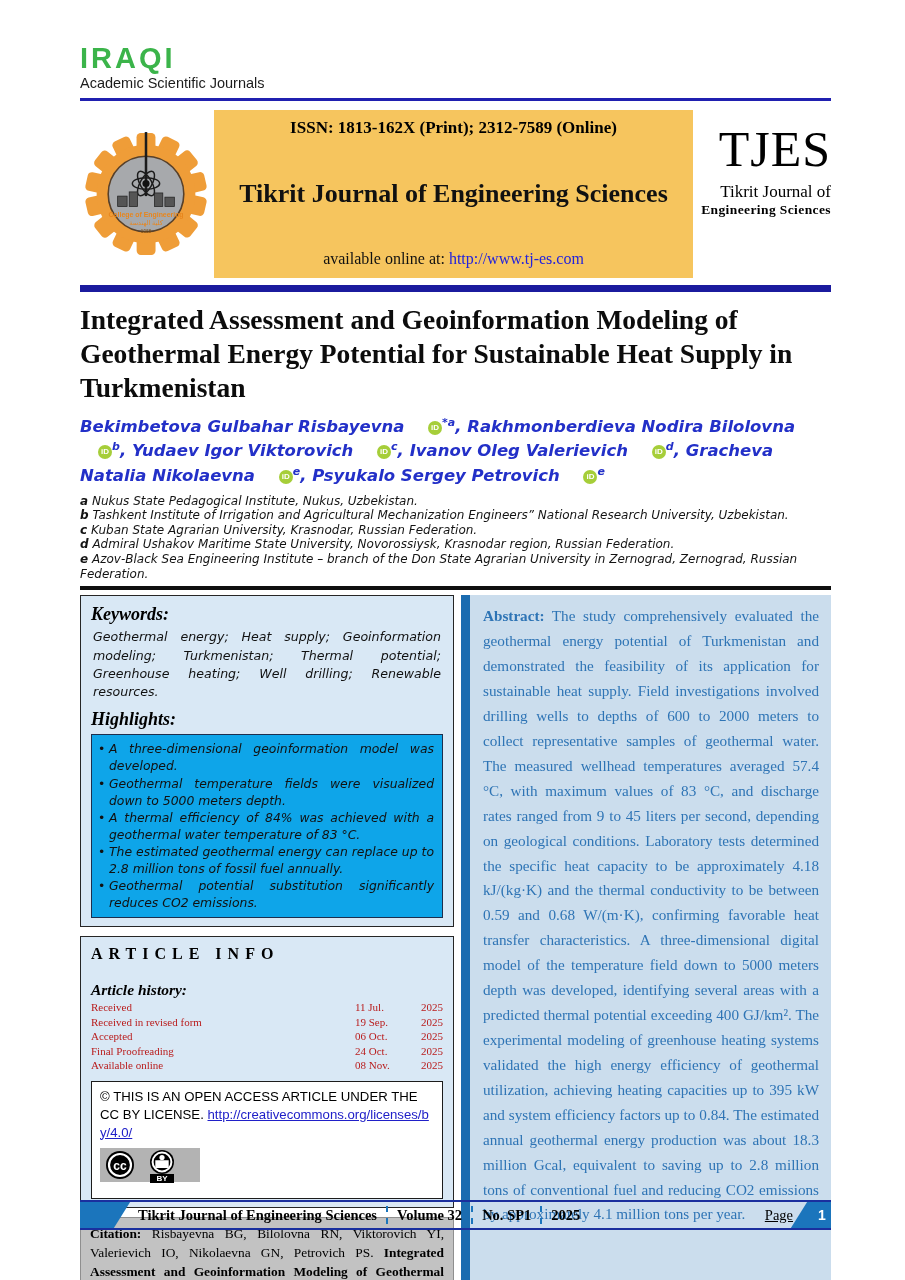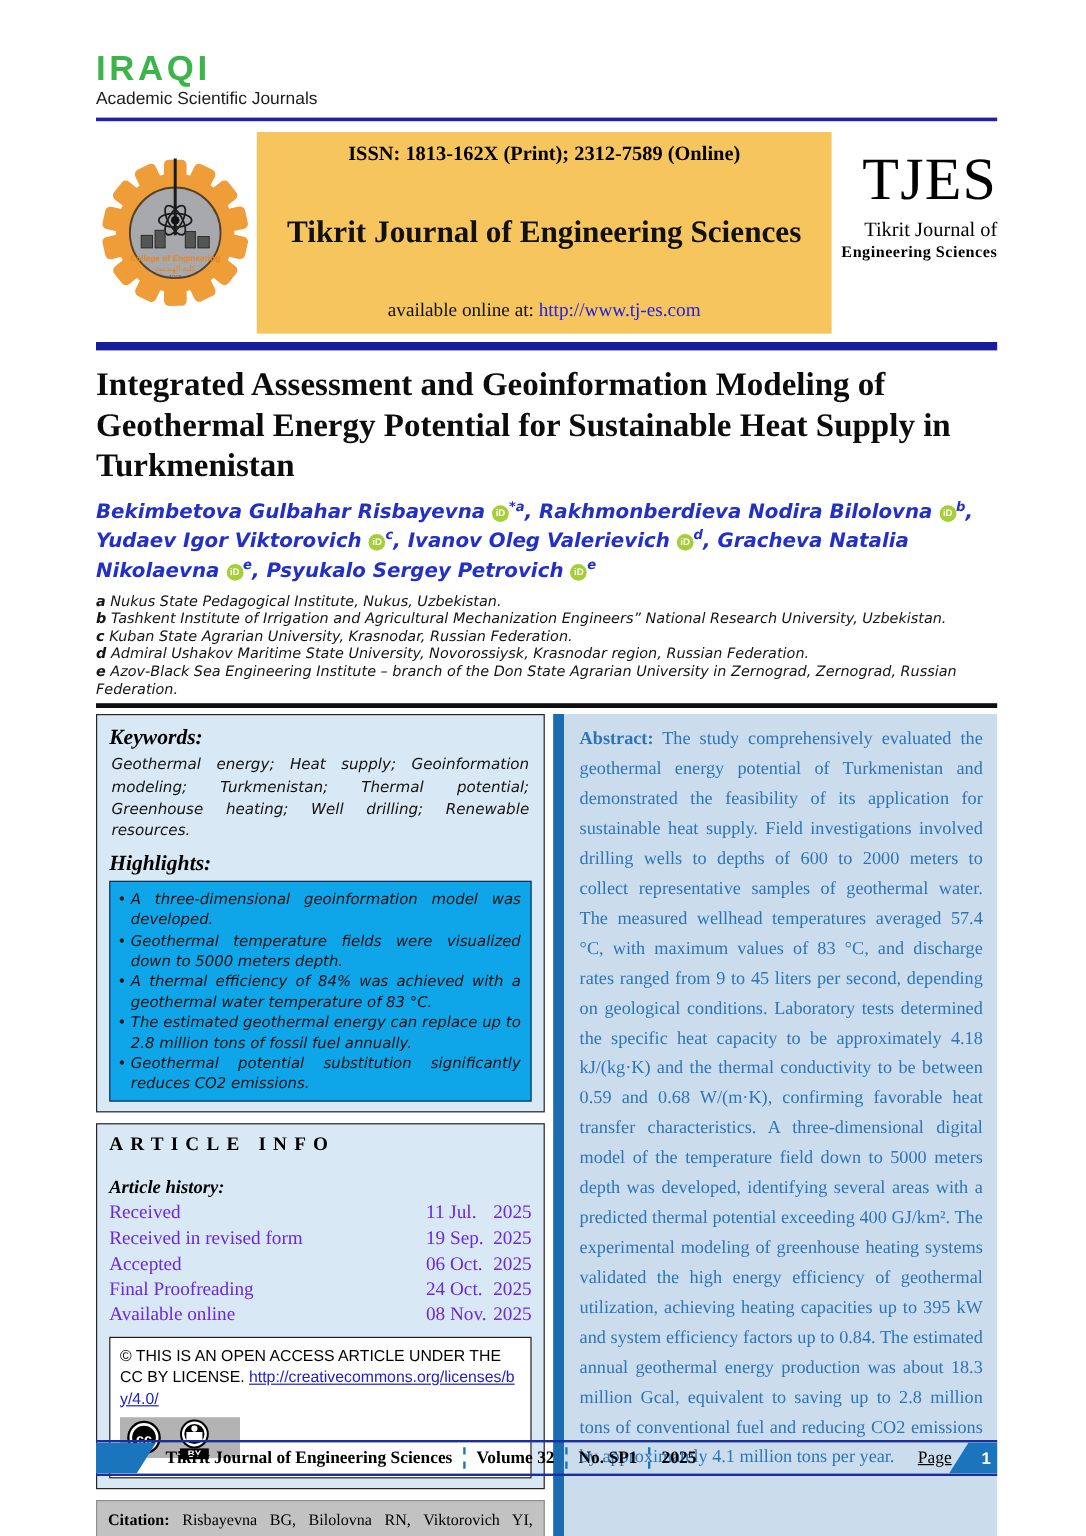--- a/index.html
+++ b/index.html
@@ -36,21 +36,21 @@
   .tjes-sub2 { font-size:13.5px; font-weight:bold; color:#000; letter-spacing:0.4px; }
   .navy-bar { height:7px; background:#1b1b9e; margin-top:7px; }
 
   
   .article-title { margin-top:11px; font-size:27.5px; font-weight:700; color:#0c0c0c; line-height:1.24; }
   .authors { margin-top:9px; font-family:"DejaVu Sans", sans-serif; font-style:italic;
     font-weight:bold; color:#2330c8; font-size:16.5px; line-height:1.45; }
   .authors sup { font-size:11px; }
   .orcid { display:inline-block; width:14px; height:14px; border-radius:50%; background:#a6ce39;
     color:#fff; font-size:8px; font-weight:bold; text-align:center; line-height:14px;
-    font-style:normal; vertical-align:2px; font-family:"Liberation Sans", sans-serif; }
+    font-style:normal; vertical-align:2px; font-family:"Liberation Sans", sans-serif;margin-left:18px; }
   .affils { margin-top:6px; font-family:"DejaVu Sans", sans-serif; font-style:italic;
     color:#141414; font-size:12px; line-height:1.22; }
   .affil b { font-weight:bold; }
   .black-bar { height:4px; background:#0f0f0f; margin-top:5px; }
 
   
   .cols { display:flex; gap:7px; margin-top:5px; align-items:stretch; }
   .col-left { width:374px; display:flex; flex-direction:column; }
   .col-right { flex:1; }
 
@@ -63,21 +63,21 @@
   .hl-box { background:#0ea5e9; border:1.6px solid #1d2f4e; margin-top:4px; padding:5px 8px 6px 6px; }
   .hl-box ul { list-style:none; }
   .hl-box li { font-family:"DejaVu Sans", sans-serif; font-style:italic; font-size:12.4px;
     line-height:1.38; text-align:justify; color:#111; padding-left:11px; position:relative; }
   .hl-box li::before { content:"•"; position:absolute; left:0; top:0; }
 
   .ai-box { margin-top:9px; }
   .ai-heading { font-size:16px; font-weight:bold; letter-spacing:6px; color:#000; }
   .ai-history { font-size:15.5px; font-weight:bold; font-style:italic; margin-top:18px; }
   .ai-rows { margin-top:1px; }
-  .ai-row { display:flex; font-size:16px; line-height:1.32; color:#6d28d9;justify-content:space-between; }
+  .ai-row { display:flex; font-size:11px; line-height:1.32; color:#b91c1c;justify-content:space-between; }
   .ai-label { flex:1; }
   .ai-date { width:52px; }
   .ai-year { width:36px; text-align:right; }
   .oa-box { background:#ffffff; border:1.6px solid #1c1c1c; margin-top:8px; padding:6px 8px 7px 8px;
     font-family:"Liberation Sans", sans-serif; font-size:13.2px; line-height:1.35; color:#000; }
   .oa-box a { color:#2020c8; text-decoration:underline; word-break:break-all; }
   .cc-badge { margin-top:5px; }
 
   .cite-box { background:#c2c2c2; border:1px solid #8f8f8f; margin-top:9px; padding:7px 9px;
     font-size:13.4px; line-height:1.4; text-align:justify; color:#000; }

